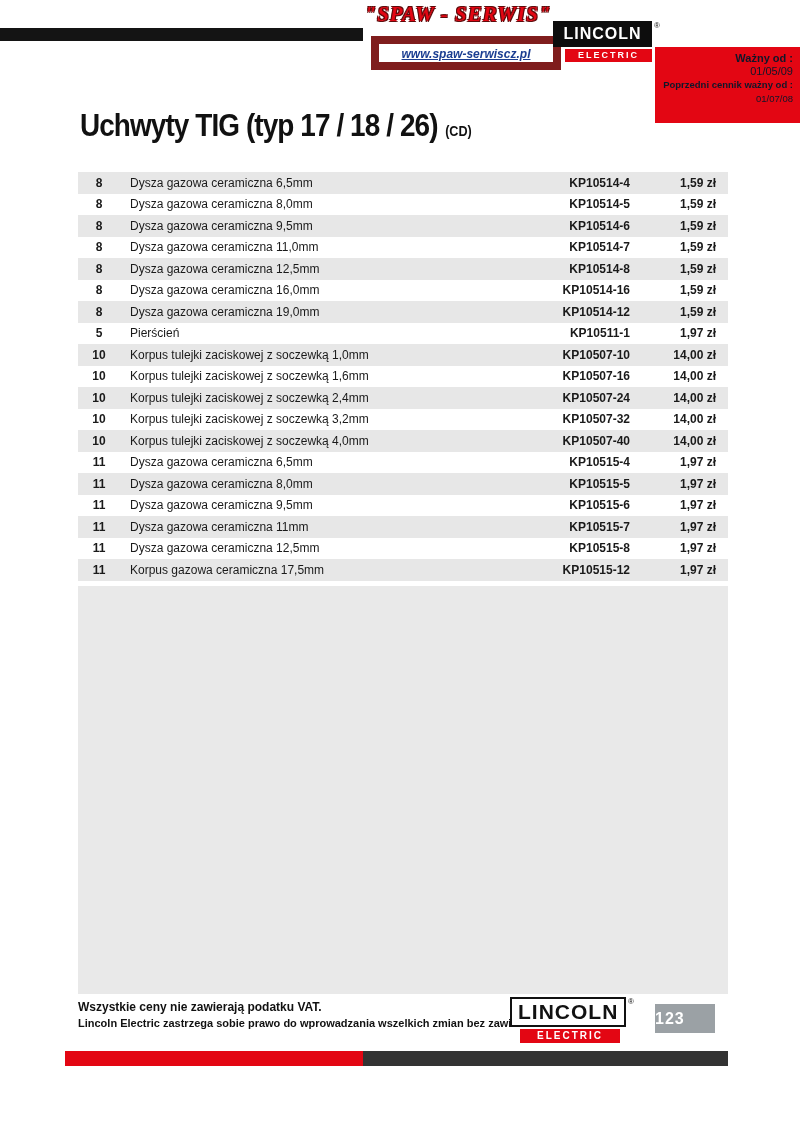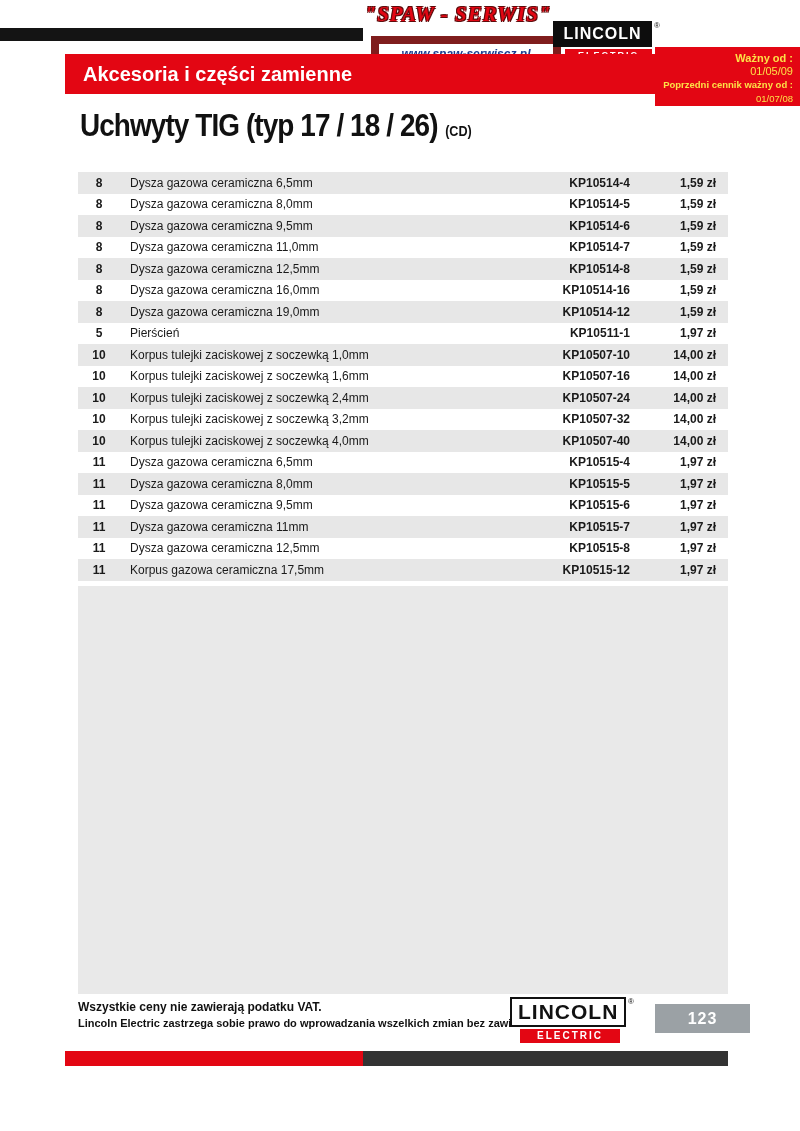--- a/index.html
+++ b/index.html
@@ -20,21 +20,21 @@
   .lincoln-top{left:553px;top:21px;width:110px;}
   .lt-black{width:99px;height:26px;background:#0d0d0d;color:#fff;font-weight:bold;font-size:16px;
     letter-spacing:1px;text-align:center;line-height:26px;}
   .lt-reg{position:absolute;left:101px;top:0;font-size:8px;color:#111;}
   .lt-red{margin-left:12px;margin-top:2px;width:87px;height:13px;background:#e30613;color:#fff;
     font-weight:bold;font-size:9px;letter-spacing:2px;text-align:center;line-height:13px;}
 
   
   .red-bar{left:65px;top:54px;width:607px;height:40px;background:#e30613;}
   .red-bar .title{color:#fff;font-weight:bold;font-size:20px;line-height:40px;padding-left:18px;}
-  .red-corner{left:655px;top:47px;width:145px;height:59px;background:#e30613;color:#fde047;
+  .red-corner{left:655px;top:47px;width:145px;height:76px;background:#e30613;color:#0f172a;
     text-align:right;box-sizing:border-box;padding:5px 7px 0 0;}
   .rc-l1{font-weight:bold;font-size:11px;line-height:13px;}
   .rc-d1{font-size:11px;line-height:13px;}
   .rc-l2{font-weight:bold;font-size:9.5px;line-height:14px;}
   .rc-d2{font-size:9.5px;line-height:13px;}
 
   
   .product-title{left:80px;top:108px;white-space:nowrap;transform:scaleX(0.9);transform-origin:left center;}
   .product-title .big{font-weight:bold;font-size:31px;color:#111;letter-spacing:-1px;}
   .product-title .small{font-weight:bold;font-size:14px;color:#111;margin-left:4px;}
@@ -55,22 +55,22 @@
   .note1{left:78px;top:1000px;font-weight:bold;font-size:12px;color:#111;}
   .note2{left:78px;top:1017px;font-weight:bold;font-size:11px;color:#111;}
 
   .lincoln-footer{left:510px;top:997px;width:130px;}
   .lf-black{display:inline-block;border:2px solid #111;background:#fff;color:#111;font-weight:bold;
     font-size:21px;letter-spacing:1px;padding:1px 6px;line-height:24px;}
   .lf-reg{position:absolute;left:118px;top:0;font-size:8px;color:#111;}
   .lf-red{margin-left:10px;margin-top:2px;width:100px;height:14px;background:#e30613;color:#fff;
     font-weight:bold;font-size:10px;letter-spacing:2px;text-align:center;line-height:14px;}
 
-  .page-box{left:655px;top:1004px;width:95px;height:29px;background:#9ba1a5;color:#fff;
-    font-weight:bold;font-size:16px;letter-spacing:1px;text-align:center;line-height:29px;}
+  .page-box{left:655px;top:1004px;width:60px;height:29px;background:#9ba1a5;color:#fff;
+    font-weight:bold;font-size:16px;letter-spacing:1px;text-align:left;line-height:29px;}
 
   .bottom-red{left:65px;top:1051px;width:298px;height:15px;background:#e30613;}
   .bottom-dark{left:363px;top:1051px;width:365px;height:15px;background:#333333;}
 </style>
 </head>
 <body>
 
 <div class="page">
 
   <div class="abs top-stripe"></div>
@@ -80,23 +80,20 @@
   <div class="abs url-box">
     <span class="url-link">www.spaw-serwiscz.pl</span>
   </div>
 
   <div class="abs lincoln-top">
     <div class="lt-black">LINCOLN</div>
     <div class="lt-reg">®</div>
     <div class="lt-red">ELECTRIC</div>
   </div>
 
-  <div class="abs red-bar">
-    <div class="title">Akcesoria i części zamienne</div>
-  </div>
 
   <div class="abs red-corner">
     <div class="rc-l1">Ważny od :</div>
     <div class="rc-d1">01/05/09</div>
     <div class="rc-l2">Poprzedni cennik ważny od :</div>
     <div class="rc-d2">01/07/08</div>
   </div>
 
   <div class="abs product-title">
     <span class="big">Uchwyty TIG (typ 17 / 18 / 26)</span>

